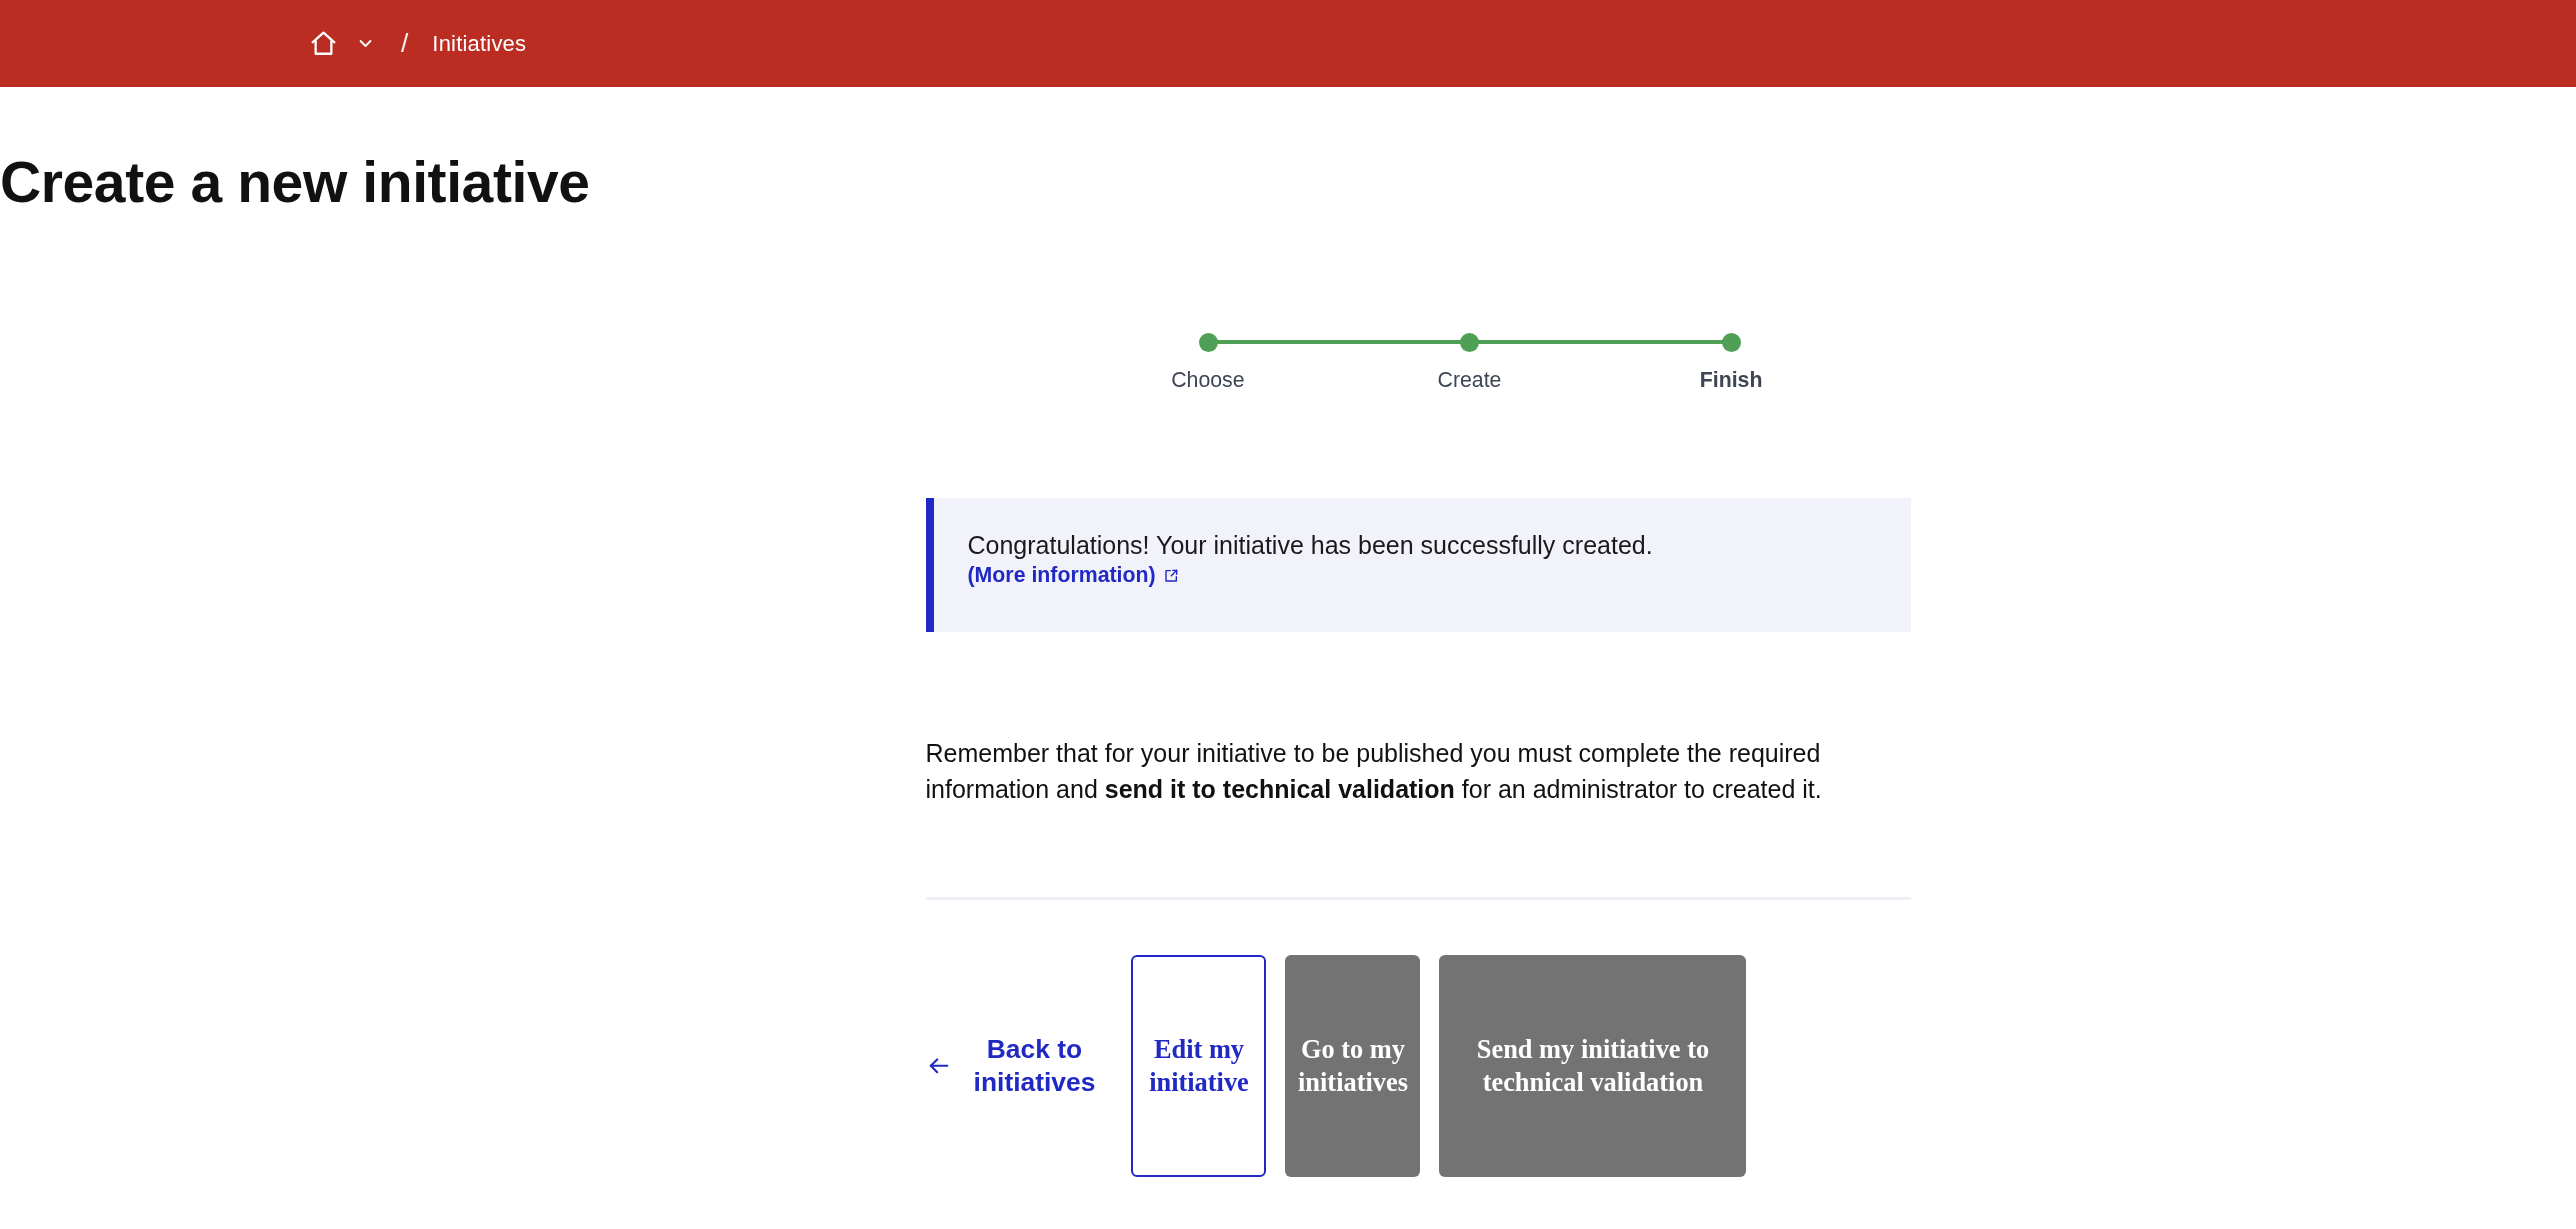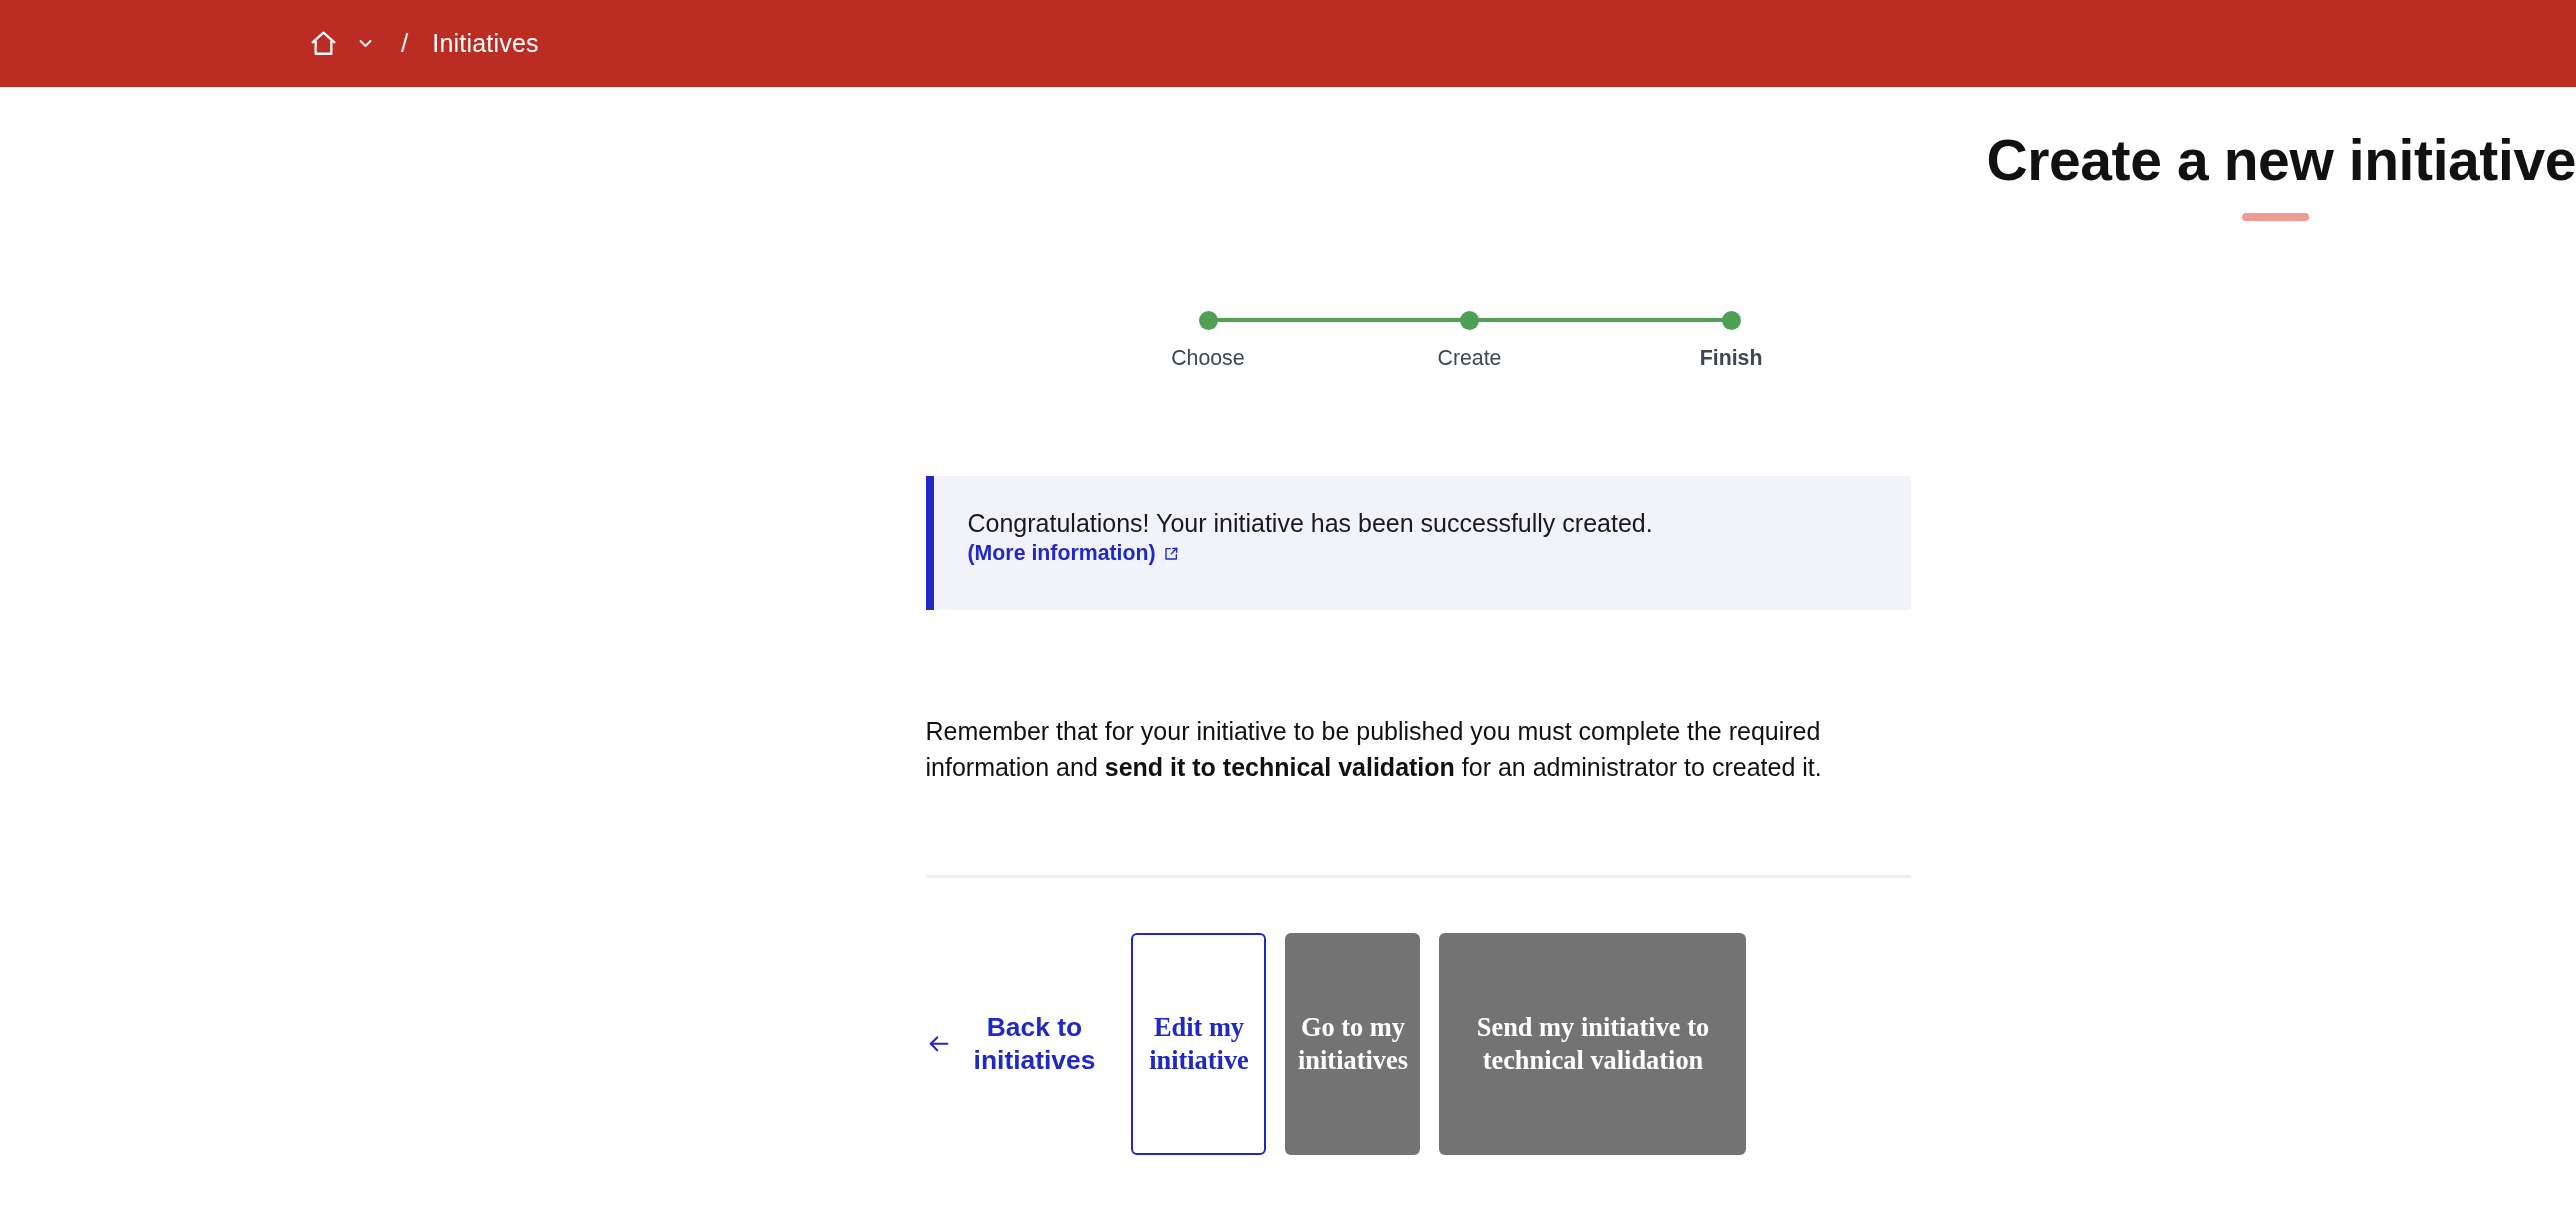--- a/index.html
+++ b/index.html
@@ -31,30 +31,30 @@
   .home-icon svg { display: block; }
   .chev-icon svg { display: block; }
   .crumb-sep {
     color: #ffffff;
     font-size: 26.4px;
     margin: 0 24px 0 27px;
     opacity: .95;
   }
   .crumb-current {
     color: #ffffff;
-    font-size: 25px;
+    font-size: 22px;
     letter-spacing: 0.2px;
   }
 
   
   .page { width: 100%; }
 
   .title-wrap {
-    text-align: right;
-    padding-top: 45px;
+    text-align: left;
+    padding-top: 67px;
   }
   .page-title {
     font-size: 57px;
     font-weight: bold;
     color: #111111;
     letter-spacing: -0.4px;
     line-height: 1;
   }
   .title-accent {
     width: 67px;

